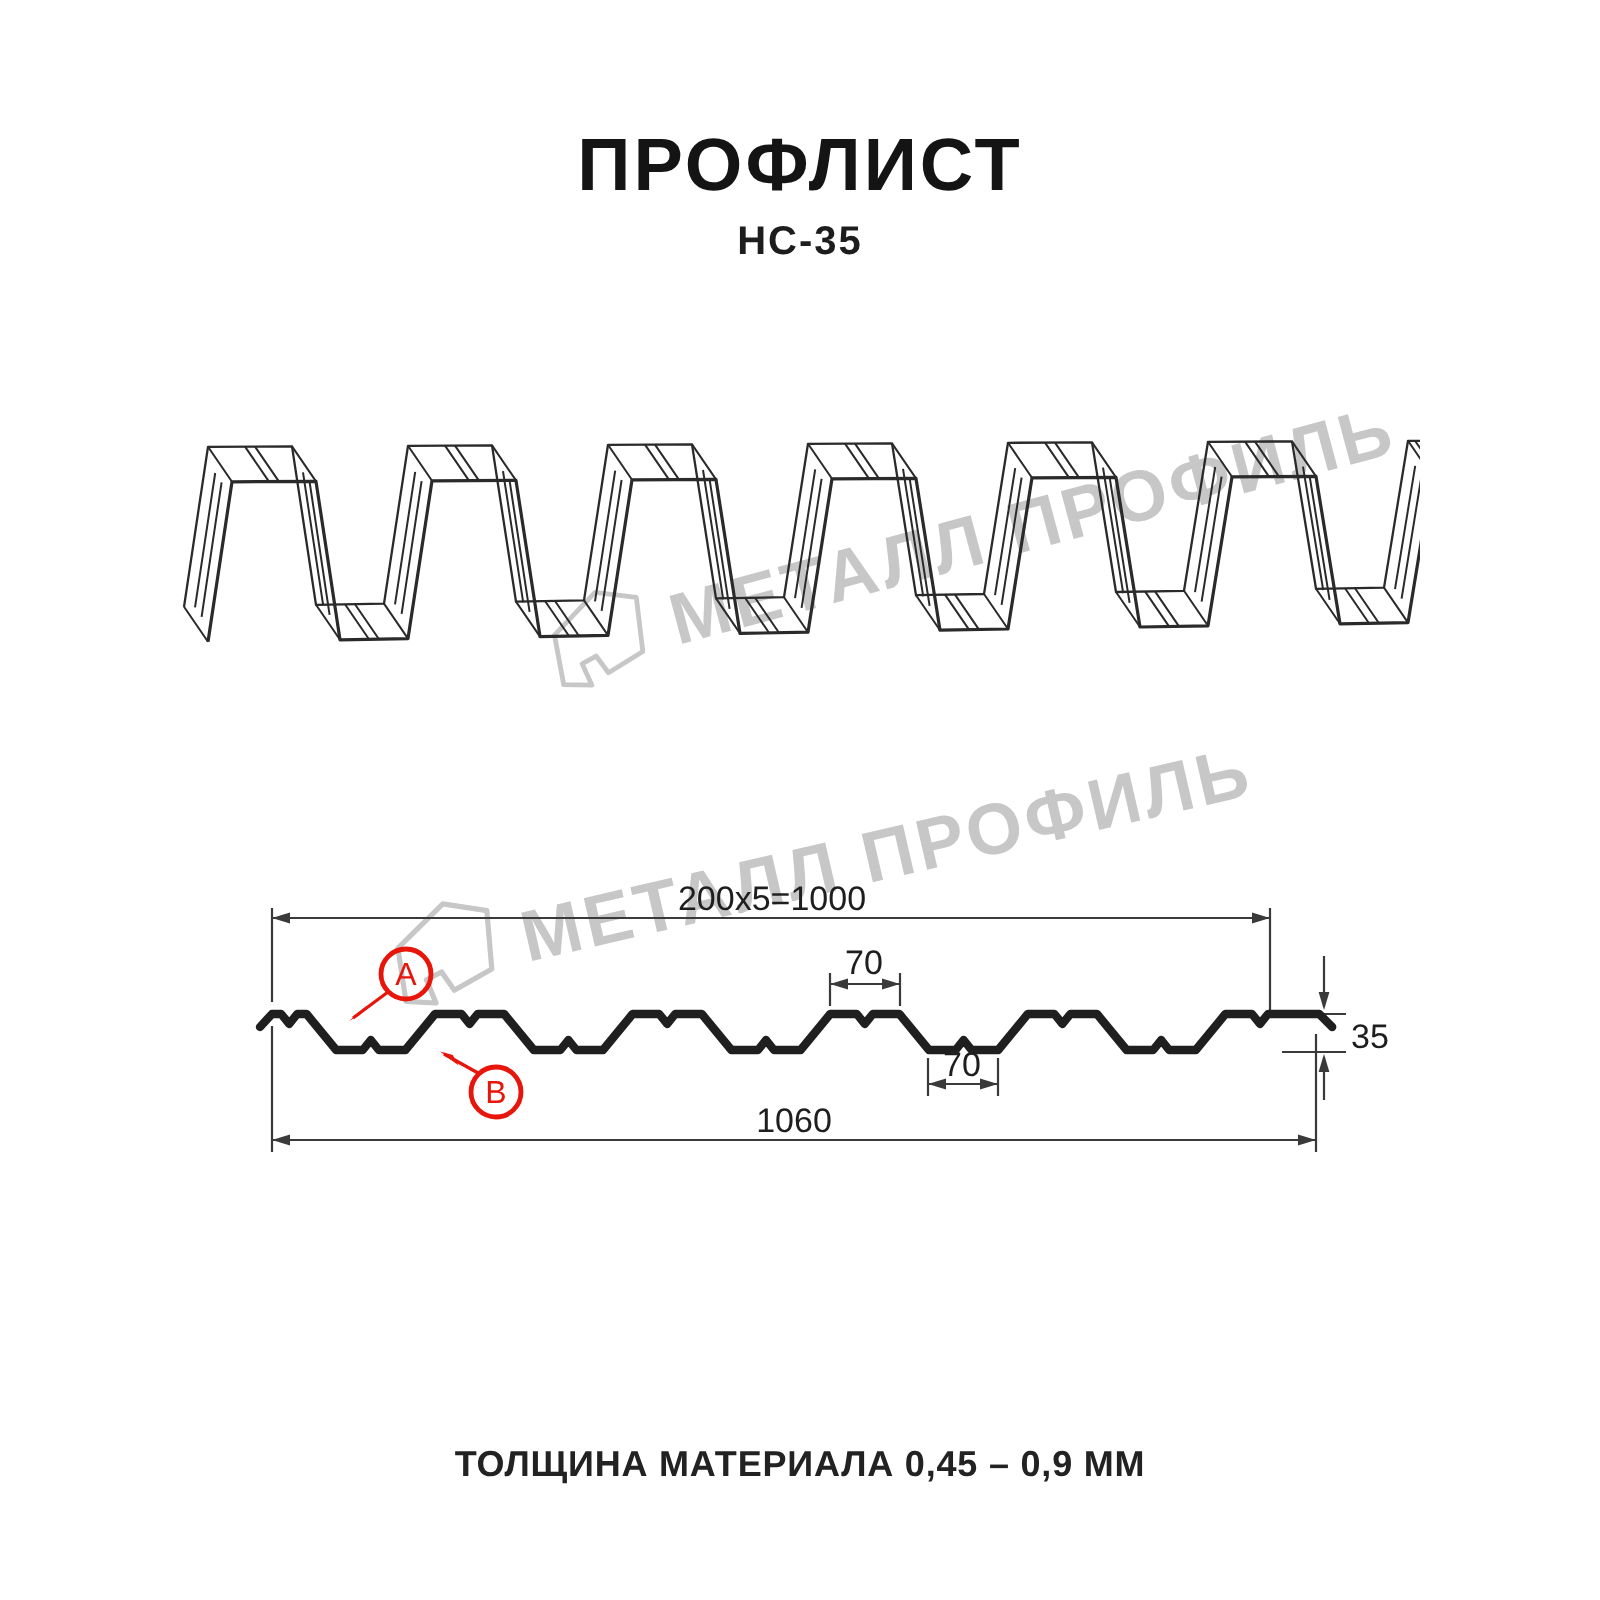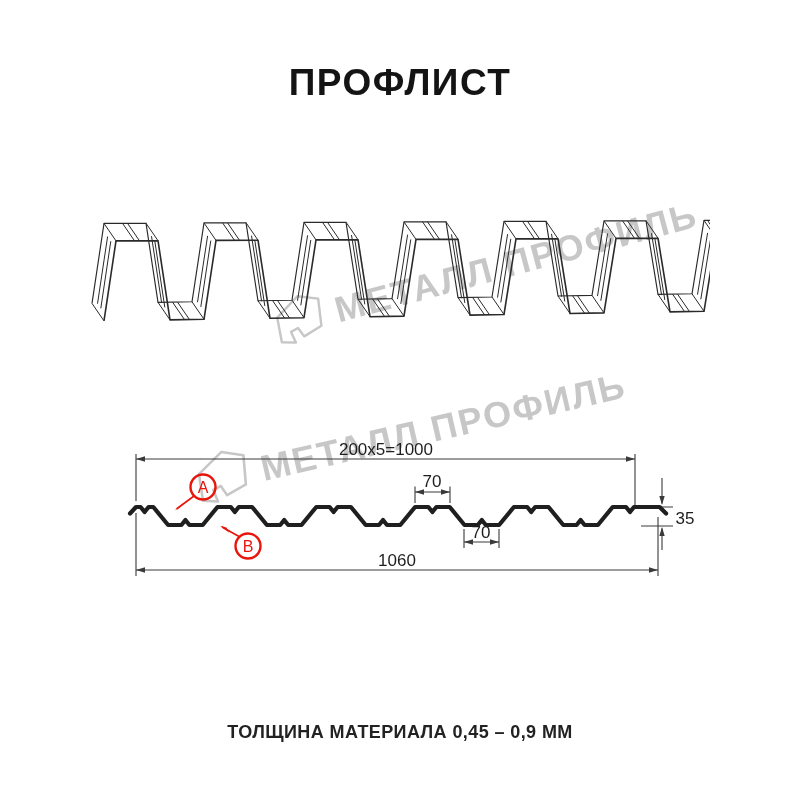--- a/index.html
+++ b/index.html
@@ -21,20 +21,21 @@
   #section-svg{position:absolute;left:110px;top:425px;z-index:2;}
   .dimtext{font-family:"Liberation Sans", sans-serif;font-size:17px;fill:#1e1e1e;}
   .redletter{font-family:"Liberation Sans", sans-serif;font-size:16px;}
 </style>
 </head>
 <body>
 
 <div id="page">
 
   <div class="title">ПРОФЛИСТ</div>
+  <div class="subtitle">НС-35</div>
 
   <div class="wm" id="wm-1">
     <svg width="58" height="56" viewBox="0 0 60 58">
       <path d="M8,20 L34,4 L54,12 L50,40 L30,46 L26,36 L18,38 L20,50 L6,46 Z" fill="none" stroke="#c7c7c7" stroke-width="2.5" stroke-linejoin="round"></path>
     </svg>
     <span>МЕТАЛЛ ПРОФИЛЬ</span>
   </div>
 
   <div class="wm" id="wm-2">
     <svg width="62" height="60" viewBox="0 0 60 58">

